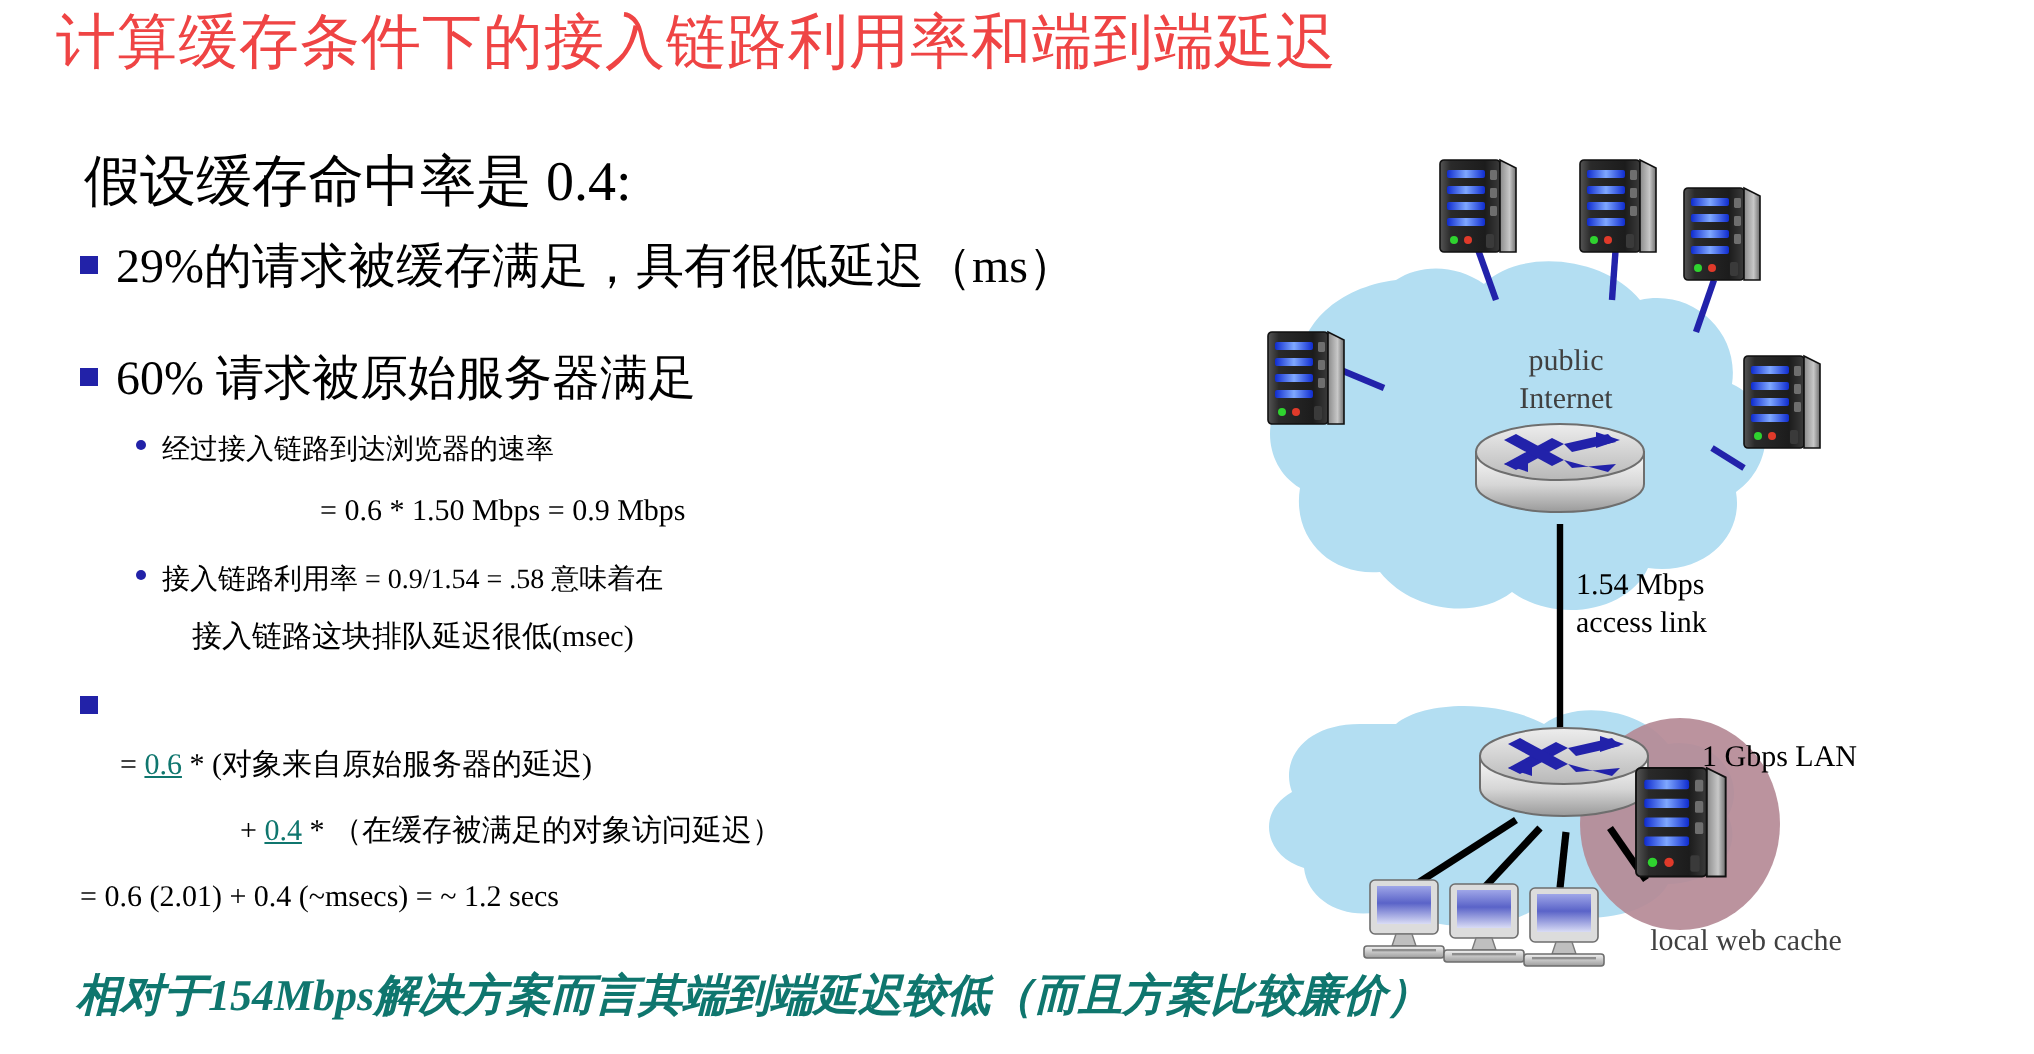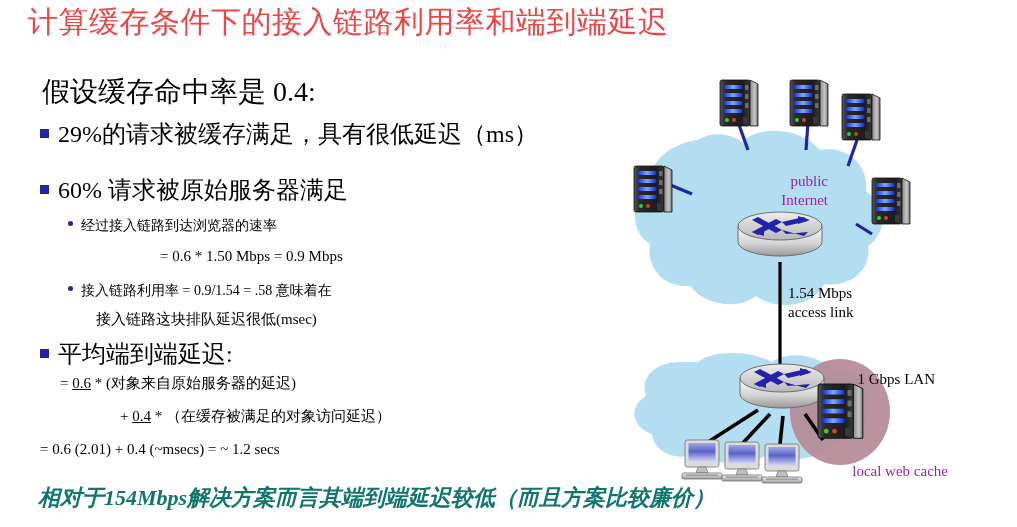--- a/index.html
+++ b/index.html
@@ -71,21 +71,21 @@
     background: #2222A8;
     vertical-align: 4px;
     margin-right: 8px;
   }
   .plain {
     position: absolute;
     font-size: 15px;
     line-height: 26px;
     white-space: nowrap;
   }
-  .red-num { color: #000000; text-decoration: underline; }
+  .red-num { color: #0f766e; text-decoration: underline; }
 
   
   #l-40        { left: 40px;  top: 62px; }
   #l-60        { left: 40px;  top: 118px; }
   #l-rate      { left: 68px;  top: 155px; }
   #l-rate-calc { left: 160px; top: 185px; }
   #l-util      { left: 68px;  top: 220px; }
   #l-util-2    { left: 96px;  top: 248px; }
   #l-avg       { left: 40px;  top: 282px; }
   #l-avg-1     { left: 60px;  top: 312px; }
@@ -113,26 +113,26 @@
     height: 440px;
   }
   #diagram svg { display: block; }
   .dlabel {
     position: absolute;
     font-size: 15px;
     line-height: 19px;
     text-align: center;
     white-space: nowrap;
   }
-  .dlabel.red { color: #a21caf; text-align: right; }
+  .dlabel.red { color: #404040; }
   #lab-public   { left: 118px; top: 110px; width: 90px; }
   #lab-origin   { left: 272px; top: 55px;  width: 90px; }
   #lab-access   { left: 168px; top: 222px; width: 110px; text-align: left; }
   #lab-inst     { left: 28px;  top: 272px; width: 120px; }
-  #lab-lan      { left: 205px; top: 308px; width: 110px; text-align: right; }
+  #lab-lan      { left: 205px; top: 308px; width: 110px; text-align: left; padding-left: 26px; }
   #lab-cache    { left: 178px; top: 400px; width: 150px; }
 </style>
 </head>
 <body>
 
 <div id="slide-title">计算缓存条件下的接入链路利用率和端到端延迟</div>
 
 <div id="body-text">
 
   <div class="lead">假设缓存命中率是 0.4:</div>
@@ -151,21 +151,21 @@
 
   <div class="plain" id="l-rate-calc">= 0.6 * 1.50 Mbps  = 0.9 Mbps</div>
 
   <div class="bullet2" id="l-util">
     <span class="dot"></span><span>接入链路利用率 = 0.9/1.54 = .58 意味着在</span>
   </div>
 
   <div class="plain" id="l-util-2">接入链路这块排队延迟很低(msec)</div>
 
   <div class="bullet1" id="l-avg">
-    <span class="marker"></span><span>平均端到端延迟:</span>
+    <span class="marker"></span>
   </div>
 
   <div class="plain" id="l-avg-1"><span>= </span><span class="red-num">0.6</span><span> * (对象来自原始服务器的延迟)</span></div>
 
   <div class="plain" id="l-avg-2"><span>+ </span><span class="red-num">0.4</span><span> * （在缓存被满足的对象访问延迟）</span></div>
 
   <div class="plain" id="l-avg-3">= 0.6 (2.01) + 0.4 (~msecs) = ~ 1.2 secs</div>
 </div>
 
 <div id="footer-note">相对于154Mbps解决方案而言其端到端延迟较低（而且方案比较廉价）</div>

